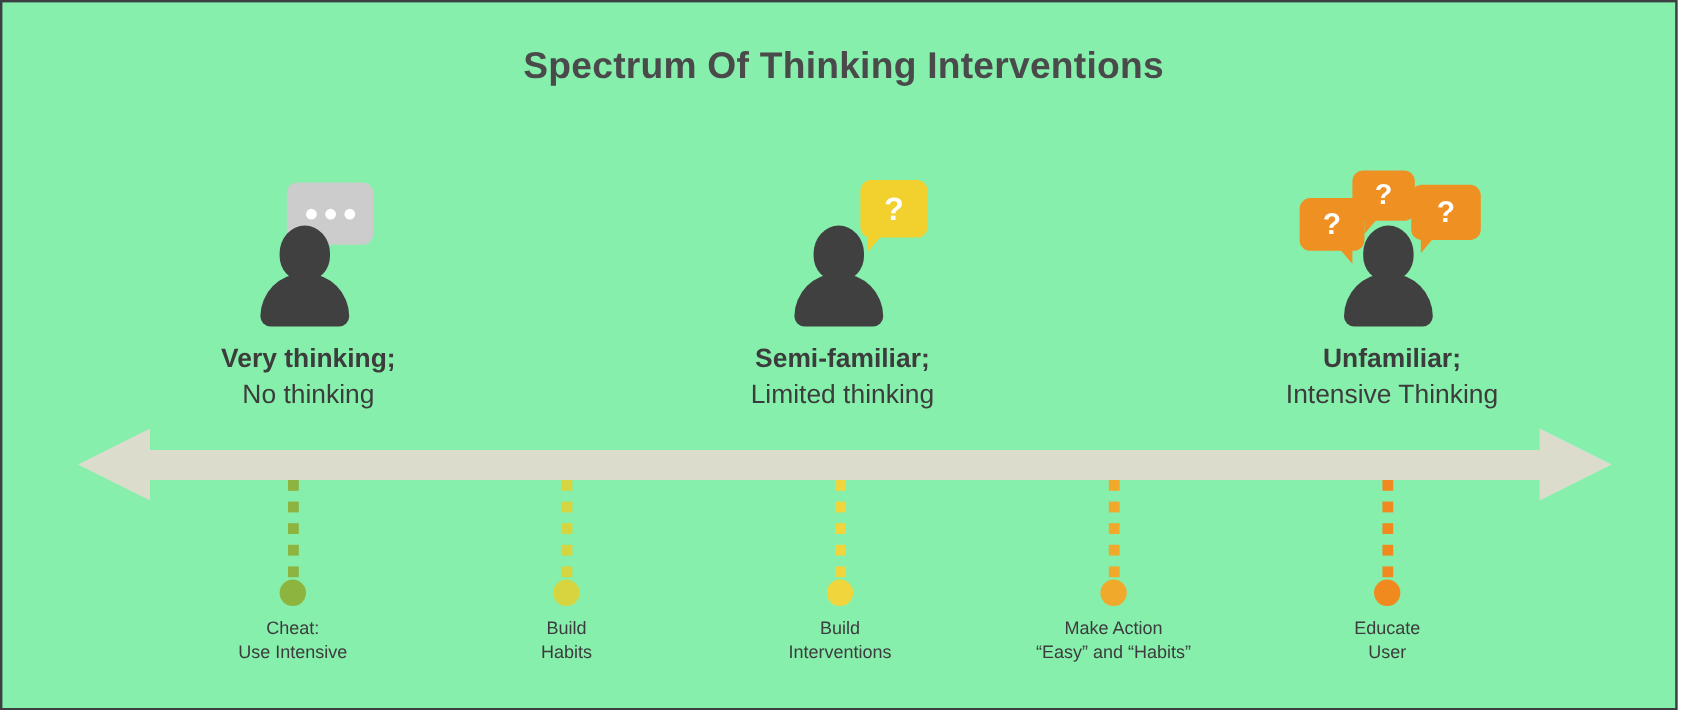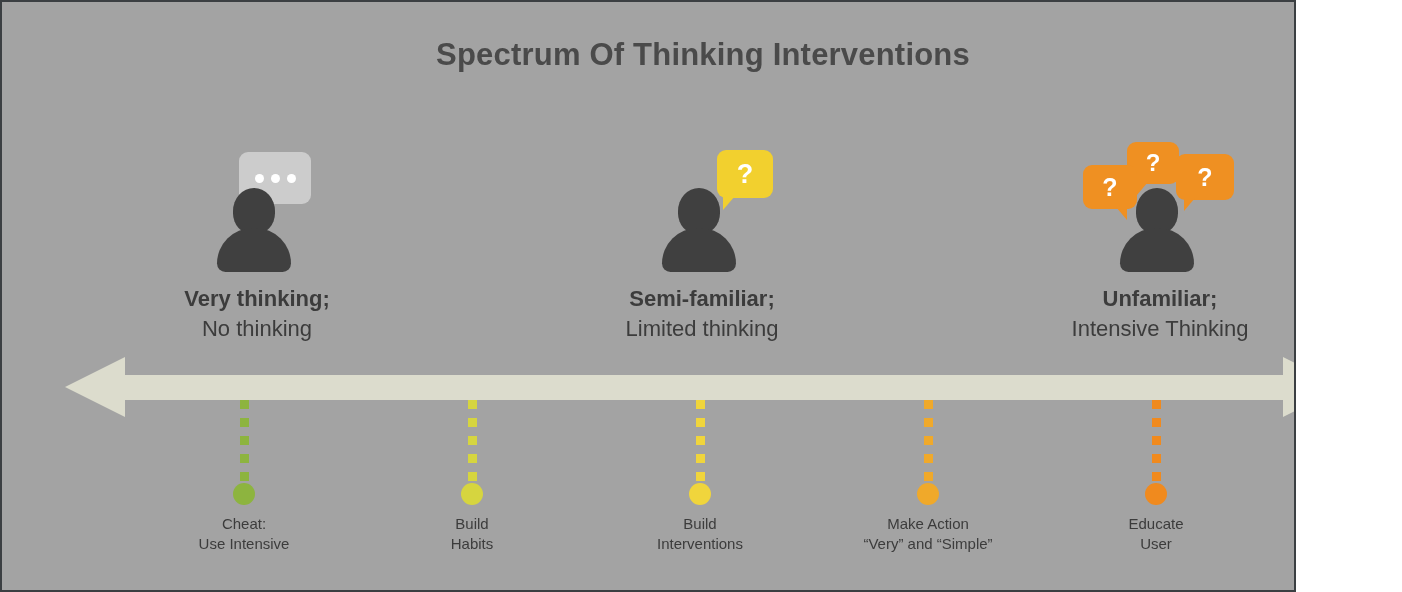--- a/index.html
+++ b/index.html
@@ -5,23 +5,23 @@
   html, body {
     margin: 0;
     padding: 0;
     background: #ffffff;
   }
   body {
     font-family: "Liberation Sans", sans-serif;
   }
   #canvas {
     position: relative;
-    width: 1296px;
+    width: 1398px;
     height: 592px;
-    background: #a3a3a3;
+    background: #86efac;
     border: 2px solid #3b3f42;
     box-sizing: border-box;
     overflow: hidden;
   }
 
   
   .title {
     position: absolute;
     top: 35px;
     left: 0;
@@ -322,21 +322,21 @@
     <div class="dashline">
       <span style="background:#f0a92a;"></span>
         <span style="background:#f0a92a;"></span>
         <span style="background:#f0a92a;"></span>
         <span style="background:#f0a92a;"></span>
         <span style="background:#f0a92a;"></span>
     </div>
     <div class="dot" style="background:#f0a92a;"></div>
     <div class="marker-label">
       <span>Make Action</span>
-      <span>“Very” and “Simple”</span>
+      <span>“Easy” and “Habits”</span>
     </div>
   </div>
 
   <div class="marker" style="left:1154px;">
     <div class="dashline">
       <span style="background:#f08a1e;"></span>
         <span style="background:#f08a1e;"></span>
         <span style="background:#f08a1e;"></span>
         <span style="background:#f08a1e;"></span>
         <span style="background:#f08a1e;"></span>

